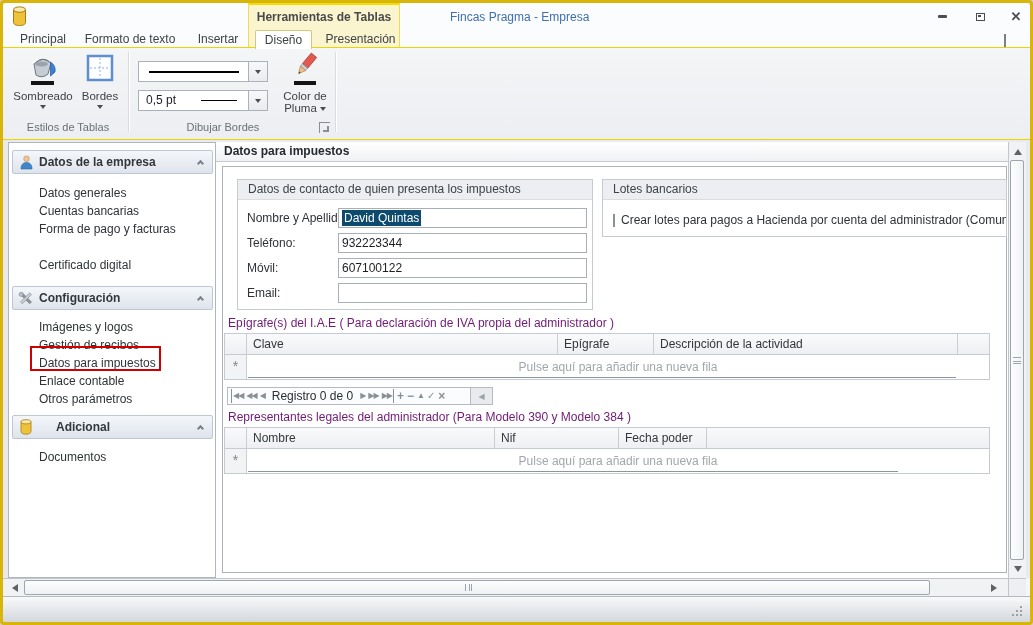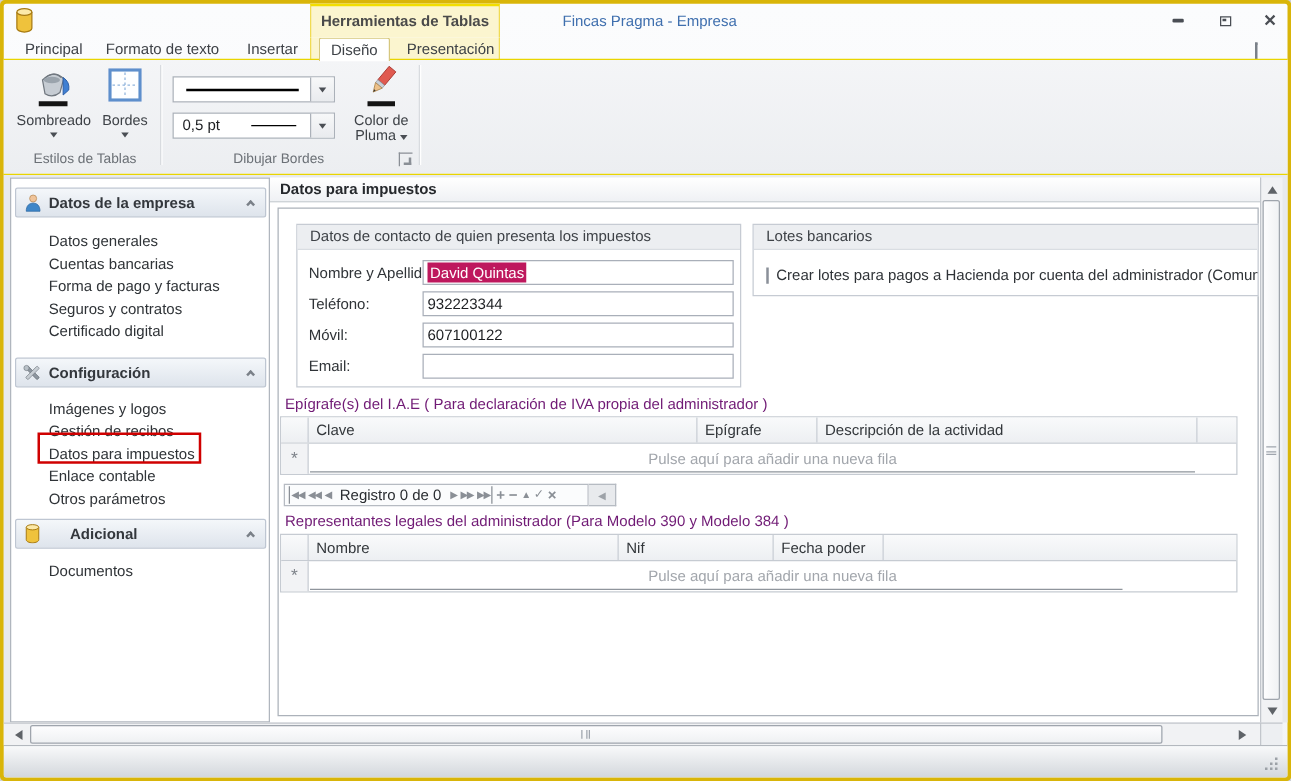--- a/index.html
+++ b/index.html
@@ -46,21 +46,21 @@
   .redbox{left:30px;top:346px;width:131px;height:25px;border:2px solid #CF0000;z-index:6;}
   .chead{left:216px;top:142px;width:792px;height:20px;background:linear-gradient(#FFFFFF,#EFF1F4);border-bottom:1px solid #C6CBD1;font-size:12px;font-weight:bold;color:#26292D;line-height:19px;padding-left:8px;}
   .cpanel{left:216px;top:162px;width:792px;height:416px;background:#FFF;}
   .canvas{left:222px;top:166px;width:785px;height:407px;background:#FFF;border:1px solid #ACB2BA;}
   
   .gbox{border:1px solid #C6CBD3;background:#FFF;}
   .gbox .bar{height:20px;background:#ECEEF1;border-bottom:1px solid #D9DDE2;font-size:12px;color:#3E4247;line-height:19px;padding-left:10px;}
   .flabel{font-size:12px;color:#2F3337;line-height:20px;}
   .field{height:20px;border:1px solid #A9AFB9;background:#FFF;font-size:12px;color:#1C1E21;padding:0 3px;line-height:18px;}
   input.field{width:249px;}
-  .sel{background:#be185d;color:#FFF;padding:1px 2px;}
+  .sel{background:#0c4a6e;color:#FFF;padding:1px 2px;}
   .cb{width:13px;height:13px;border:1px solid #8A9099;background:linear-gradient(#FBFCFD,#EFF1F3);box-shadow:inset 0 0 0 1px #E3E6EA;}
   .seclabel{font-size:12px;color:#701a75;}
   
   .grid{border:1px solid #C6CBD2;background:#FFF;}
   .ghrow{display:flex;height:21px;background:linear-gradient(#F9FAFB,#EDEFF2);border-bottom:1px solid #C6CBD2;}
   .gh{border-right:1px solid #C9CED5;font-size:12px;color:#33373B;line-height:20px;padding-left:6px;overflow:hidden;white-space:nowrap;}
   .gh.last{border-right:none;}
   .gnrow{display:flex;height:24px;position:relative;}
   .gind{width:22px;background:#F2F3F5;border-right:1px solid #C9CED5;color:#7E838A;font-size:14px;text-align:center;line-height:22px;}
   .gplace{flex:1;text-align:center;font-size:12px;color:#A2A6AC;line-height:24px;}
@@ -204,21 +204,20 @@
         <circle cx="6.5" cy="3.8" r="2.8" fill="#F0C49A" stroke="#B78956" stroke-width="0.6"></circle>
         <path d="M1 14 c0 -4.5 2.3 -6.5 5.5 -6.5 s5.5 2 5.5 6.5 z" fill="#3E86C8" stroke="#2B66A0" stroke-width="0.6"></path>
       </svg>
     </span>
     <span>Datos de la empresa</span>
     <span class="chev small cv"></span>
   </div>
   <div class="abs sitem" style="top:184px;">Datos generales</div>
   <div class="abs sitem" style="top:202px;">Cuentas bancarias</div>
   <div class="abs sitem" style="top:220px;">Forma de pago y facturas</div>
-  <div class="abs sitem" style="top:238px;">Seguros y contratos</div>
   <div class="abs sitem" style="top:256px;">Certificado digital</div>
 
   <div class="abs shead" style="top:286px;">
     <span class="ic">
       <svg width="16" height="15" viewBox="0 0 16 15">
         <rect x="1.5" y="6" width="13" height="2.6" rx="0.6" transform="rotate(45 8 7.3)" fill="#8D969F" stroke="#5E666E" stroke-width="0.5"></rect>
         <rect x="1.5" y="6" width="13" height="2.6" rx="0.6" transform="rotate(-45 8 7.3)" fill="#C7CDD3" stroke="#707880" stroke-width="0.5"></rect>
         <circle cx="3.2" cy="3.4" r="2.1" fill="#B9C1C8" stroke="#6E767E" stroke-width="0.5"></circle>
       </svg>
     </span>

